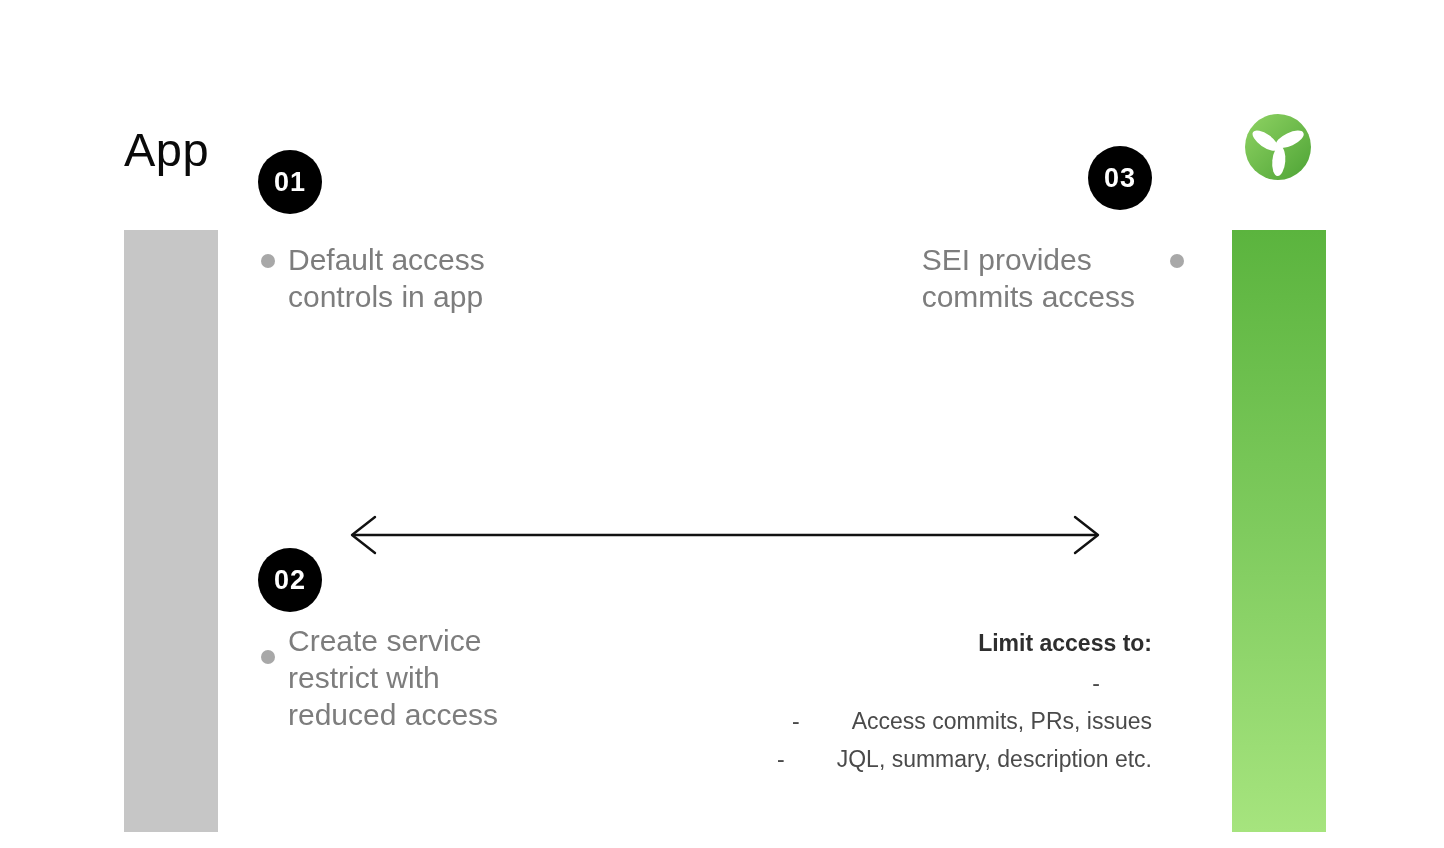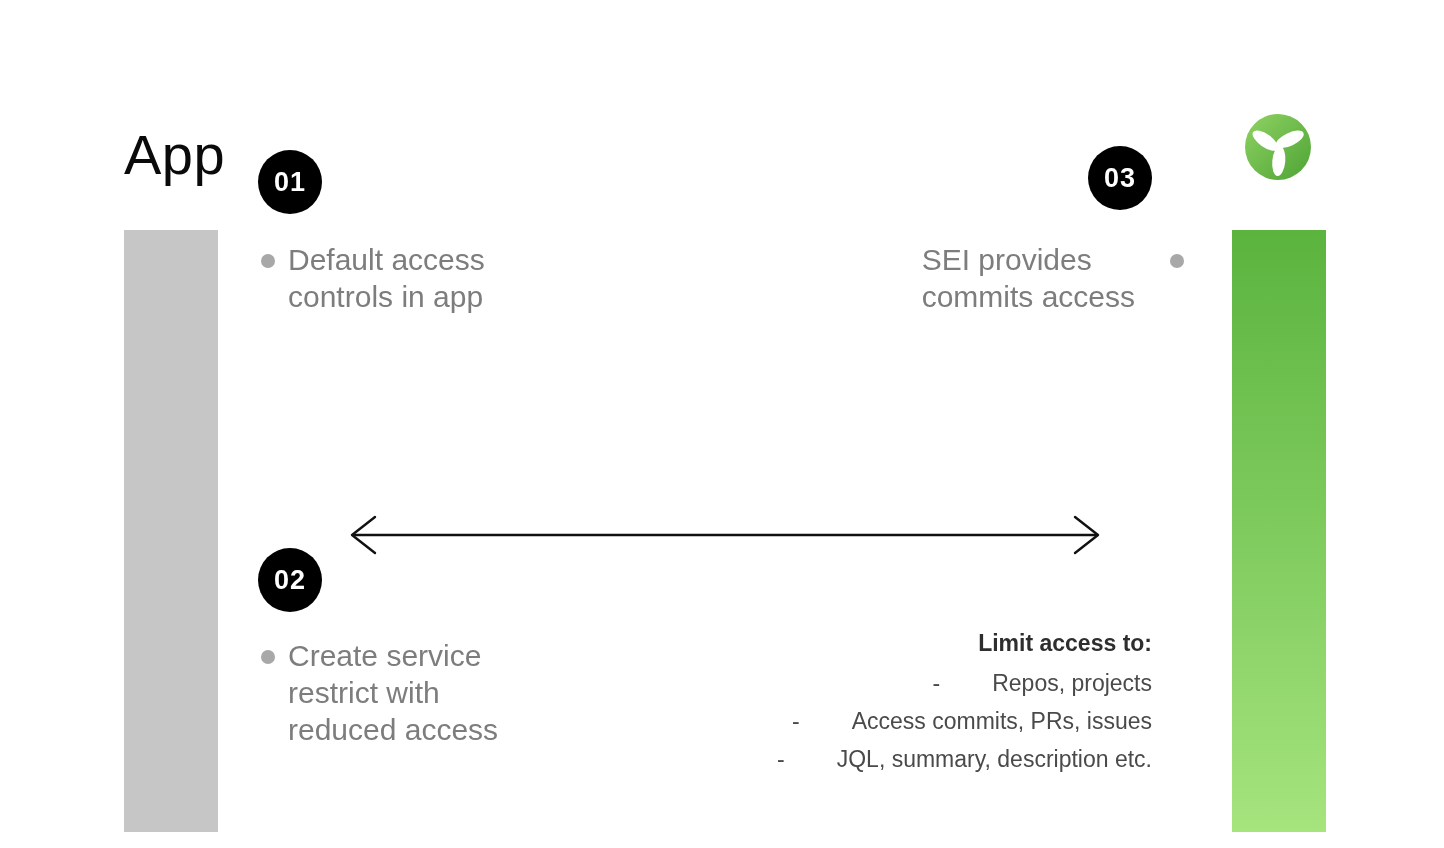--- a/index.html
+++ b/index.html
@@ -14,21 +14,21 @@
     height: 848px;
     background: #ffffff;
     overflow: hidden;
   }
 
   
   .app-title {
     position: absolute;
     left: 124px;
     top: 122px;
-    font-size: 56px;
+    font-size: 47px;
     font-weight: 500;
     color: #0a0a0a;
     letter-spacing: 0.5px;
   }
 
   
   .bar {
     position: absolute;
     top: 230px;
     width: 94px;
@@ -79,21 +79,21 @@
 
   
   .step-text {
     position: absolute;
     font-size: 30px;
     line-height: 37px;
     color: #7d7d7d;
   }
   .block-1 { left: 288px; top: 241px; text-align: left; }
   .block-3 { right: 309px; top: 241px; }
-  .block-2 { left: 288px; top: 637px; text-align: left; }
+  .block-2 { left: 288px; top: 622px; text-align: left; }
 
   
   .arrow {
     position: absolute;
     left: 345px;
     top: 507px;
     width: 760px;
     height: 56px;
   }
 
@@ -186,21 +186,20 @@
       <line x1="10" y1="28" x2="750" y2="28" stroke="#111111" stroke-width="2.4" stroke-linecap="round"></line>
       <polyline points="30,10 7,28 30,46" fill="none" stroke="#111111" stroke-width="2.4" stroke-linecap="round" stroke-linejoin="round"></polyline>
       <polyline points="730,10 753,28 730,46" fill="none" stroke="#111111" stroke-width="2.4" stroke-linecap="round" stroke-linejoin="round"></polyline>
     </svg>
   </div>
 
   <div class="limit-block">
     <div class="limit-heading">Limit access to:</div>
     <div class="limit-row">
       <span class="limit-dash">-</span>
-      <span>Repos, projects</span>
     </div>
     <div class="limit-row">
       <span class="limit-dash">-</span>
       <span>Access commits, PRs, issues</span>
     </div>
     <div class="limit-row">
       <span class="limit-dash">-</span>
       <span>JQL, summary, description etc.</span>
     </div>
   </div>

